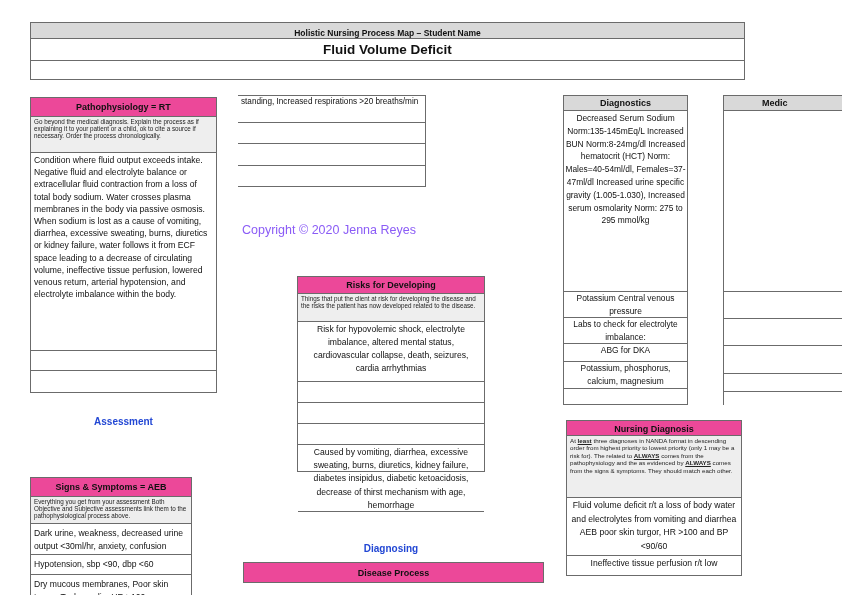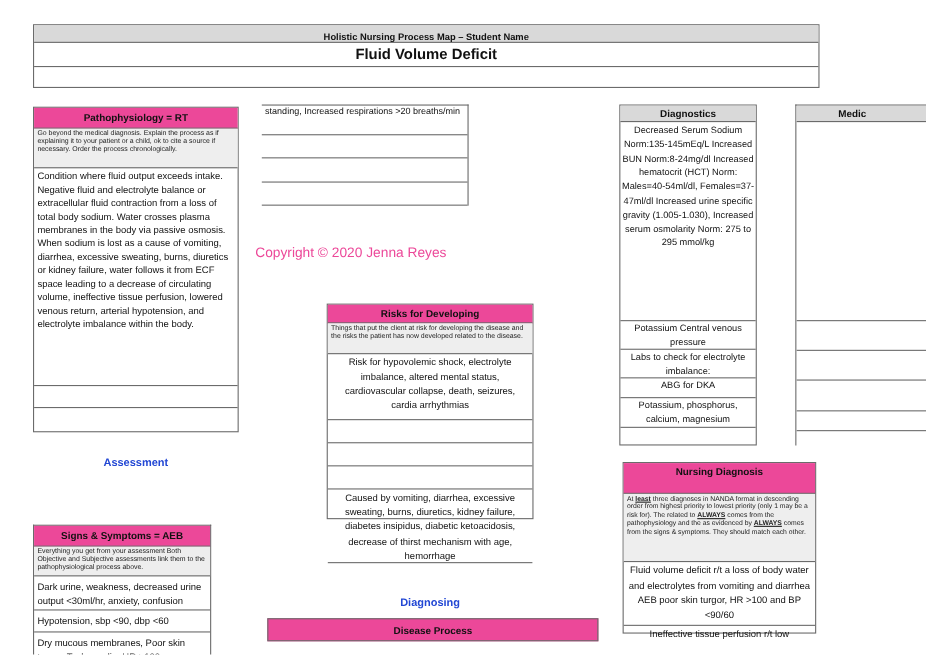--- a/index.html
+++ b/index.html
@@ -44,21 +44,21 @@
   <div class="body row" style="height:38px; padding-top:1px; line-height:13px; border-bottom:none;">Increased temperature, Postural hypotension: vertigo, fall in SBP with</div>
 </div>
 
 <div class="abs" style="left:238px; top:95px; width:188px; height:92px; border-top:1px solid #6b6b6b; border-right:1px solid #6b6b6b;">
   <div class="body row" style="height:27px; font-size:8.2px; line-height:10.5px; padding-top:1px;">standing, Increased respirations &gt;20 breaths/min</div>
   <div class="row" style="height:21px;"></div>
   <div class="row" style="height:22px;"></div>
   <div class="row" style="height:21px; border-bottom:1px solid #6b6b6b;"></div>
 </div>
 
-<div class="abs" style="left:232px; top:222px; width:220px; font-size:12.5px; color:#ec4899; line-height:16px;">Copyright © 2020 Jenna Reyes</div>
+<div class="abs" style="left:242px; top:222px; width:220px; font-size:12.5px; color:#8b5cf6; line-height:16px;">Copyright © 2020 Jenna Reyes</div>
 
 <div class="abs bx" style="left:297px; top:276px; width:188px; height:196px;">
   <div class="yellow row hdr" style="height:17px; line-height:17px;">Risks for Developing</div>
   <div class="instr row" style="height:28px;">Things that put the client at risk for developing the disease and the risks the patient has now developed related to the disease.</div>
   <div class="body row center" style="height:60px; padding-top:1px; line-height:13px;">Risk for hypovolemic shock, electrolyte imbalance, altered mental status, cardiovascular collapse, death, seizures, cardia arrhythmias</div>
   <div class="row" style="height:21px;"></div>
   <div class="row" style="height:21px;"></div>
   <div class="row" style="height:21px;"></div>
   <div class="body row center" style="height:67px; padding-top:1px; line-height:13.2px;">Caused by vomiting, diarrhea, excessive sweating, burns, diuretics, kidney failure, diabetes insipidus, diabetic ketoacidosis, decrease of thirst mechanism with age, hemorrhage</div>
   <div class="row" style="height:19px;"></div>
@@ -83,19 +83,19 @@
   </div>
   <div class="row" style="height:181px;"></div>
   <div class="row" style="height:27px;"></div>
   <div class="row" style="height:27px;"></div>
   <div class="row" style="height:28px;"></div>
   <div class="row" style="height:18px;"></div>
   <div class="row" style="height:18px; border-bottom:1px solid #6b6b6b;"></div>
 </div>
 
 <div class="abs bx" style="left:566px; top:420px; width:176px; height:156px;">
-  <div class="yellow row hdr" style="height:28px; line-height:17px;">Nursing Diagnosis</div>
+  <div class="yellow row hdr" style="height:15px; line-height:17px;">Nursing Diagnosis</div>
   <div class="instr row" style="height:62px; font-size:6.2px; line-height:7.4px;">
     <span>At </span><b><u>least</u></b><span> three diagnoses in NANDA format in descending order from highest priority to lowest priority (only 1 may be a risk for). The related to </span><b><u>ALWAYS</u></b><span> comes from the pathophysiology and the as evidenced by </span><b><u>ALWAYS</u></b><span> comes from the signs &amp; symptoms. They should match each other.</span>
   </div>
   <div class="body row center" style="height:58px; line-height:13.5px; padding:1px 1px 0;">Fluid volume deficit r/t a loss of body water and electrolytes from vomiting and diarrhea AEB poor skin turgor, HR &gt;100 and BP &lt;90/60</div>
   <div class="body row center" style="height:17px; line-height:15px; padding:0 1px;">Ineffective tissue perfusion r/t low</div>
 </div>
 
 </body></html>

